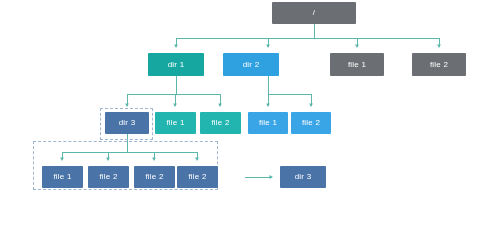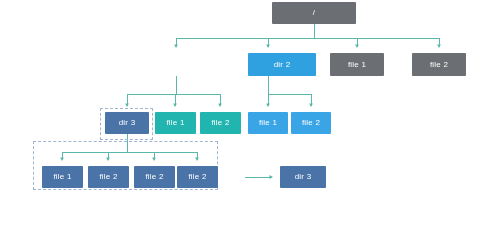--- a/index.html
+++ b/index.html
@@ -91,21 +91,24 @@
   <div class="grp" style="left: 100px; top: 108px; width: 53px; height: 32px; border-color: rgb(159, 182, 207);"></div>
   <div class="grp" style="left: 33px; top: 141px; width: 185px; height: 49px; border-color: rgb(159, 182, 207);"></div>
 
   <div class="node" style="left: 280px; top: 166px; width: 46px; height: 22px; background: rgb(74, 115, 168);">
     <span>dir 3</span>
   </div>
 
 <div class="node" style="left: 272px; top: 2px; width: 84px; height: 22px; background: rgb(107, 110, 114);">
       <span>/</span>
     </div>
-    <div class="node" style="left: 248px; top: 53px; width: 68px; height: 23px; background: rgb(47, 160, 224); text-align: right;">
+    <div class="node" style="left: 148px; top: 53px; width: 56px; height: 23px; background: rgb(22, 168, 160);">
+      <span>dir 1</span>
+    </div>
+    <div class="node" style="left: 223px; top: 53px; width: 56px; height: 23px; background: rgb(47, 160, 224); text-align: right;">
       <span>dir 2</span>
     </div>
     <div class="node" style="left: 330px; top: 53px; width: 54px; height: 23px; background: rgb(107, 110, 114);">
       <span>file 1</span>
     </div>
     <div class="node" style="left: 412px; top: 53px; width: 54px; height: 23px; background: rgb(107, 110, 114);">
       <span>file 2</span>
     </div>
     <div class="node" style="left: 105px; top: 112px; width: 44px; height: 22px; background: rgb(74, 115, 168);">
       <span>dir 3</span>

